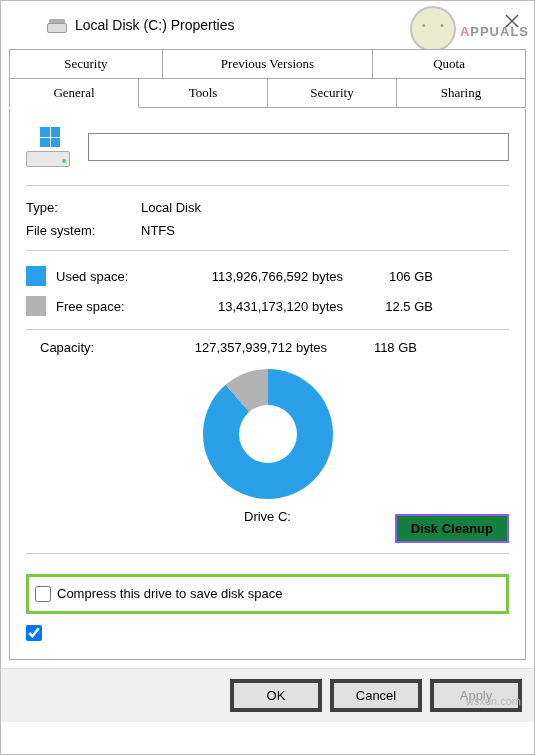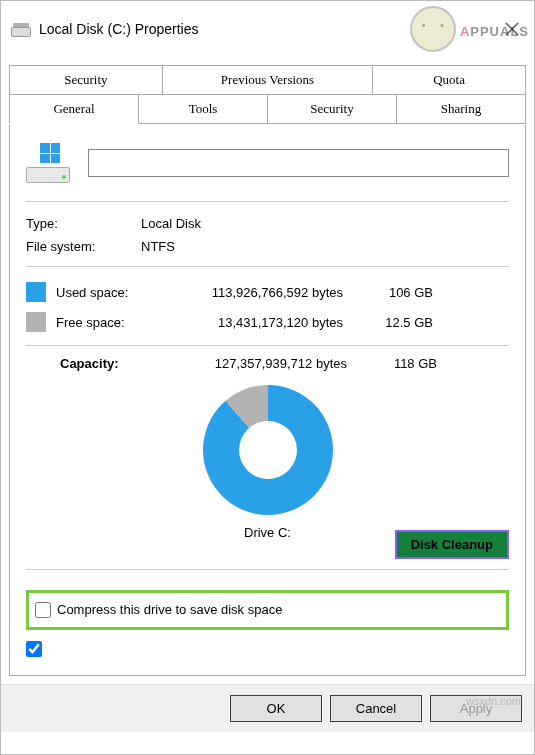--- a/index.html
+++ b/index.html
@@ -1,17 +1,17 @@
 <!DOCTYPE html>
 <html><head>
   <meta charset="utf-8">
   <style>
     * { margin: 0; padding: 0; box-sizing: border-box; font-family: "Segoe UI", Tahoma, sans-serif; font-size: 13px; }
     body { background: #fff; width: 535px; height: 755px; overflow: hidden; border: 1px solid #bbb; }
-    .titlebar { display: flex; align-items: center; padding: 16px 10px; }
+    .titlebar { display: flex; align-items: flex-end; padding: 8px 10px; margin-left: 36px; }
     .titlebar .drive-icon { width: 20px; height: 16px; margin-right: 8px; position: relative; }
     .titlebar .drive-icon .body { width: 20px; height: 10px; background: #ddd; border: 1px solid #999; border-radius: 2px; position: absolute; bottom: 0; }
     .titlebar .drive-icon .top { width: 16px; height: 4px; background: #b0b0b0; position: absolute; top: 2px; left: 2px; border-radius: 1px; }
     .titlebar span { font-size: 14px; }
     .close-btn { margin-left: auto; width: 24px; height: 24px; display: flex; align-items: center; justify-content: center; cursor: pointer; }
     .close-btn svg { width: 14px; height: 14px; stroke: #555; stroke-width: 1.5; }
     .tab-container { padding: 8px 8px 0 8px; }
     .tab-row { display: flex; position: relative; }
     .tab { flex: 1; text-align: center; padding: 6px 4px; border: 1px solid #aaa; background: #fff; cursor: pointer; font-size: 13px; font-family: Liberation Serif, serif; }
     .tab-row.row1 .tab + .tab { border-left: none; }
@@ -33,27 +33,27 @@
     .info-value { flex: 1; }
     .info-group { padding: 10px 0 8px 0; border-bottom: 1px solid #ccc; }
     .space-row { display: flex; align-items: center; padding: 5px 0; }
     .swatch { width: 20px; height: 20px; margin-right: 10px; }
     .swatch.used { background: #2aa0e8; }
     .swatch.free { background: #b3b3b3; }
     .space-bytes { width: 195px; text-align: right; }
     .space-human { width: 90px; text-align: right; }
     .space-label { width: 92px; }
     .capacity-row { display: flex; padding: 10px 0 6px 0; }
-    .capacity-row .space-label { margin-left: 34px; width: 92px; font-weight: bold; }
+    .capacity-row .space-label { margin-left: 14px; width: 92px; }
     .chart-area { display: flex; flex-direction: column; align-items: center; padding: 8px 0; position: relative; }
     .donut { width: 130px; height: 130px; border-radius: 50%; background: conic-gradient(#2aa0e8 0deg 319deg, #b3b3b3 319deg 360deg); display: flex; align-items: center; justify-content: center; }
     .donut-hole { width: 58px; height: 58px; border-radius: 50%; background: #fff; }
     .drive-label { margin-top: 10px; }
     .cleanup-row { display: flex; justify-content: flex-end; margin-top: -18px; padding-bottom: 10px; border-bottom: 1px solid #ccc; }
-    .btn { border: 1px solid #404040; background: #e1e1e1; padding: 5px 14px; cursor: pointer; font-size: 13px; }
+    .btn { border: 4px solid #404040; background: #e1e1e1; padding: 5px 14px; cursor: pointer; font-size: 13px; }
     .cleanup-btn { border: 2px solid #8b5cf6; background: #15803d; font-weight: bold; }
     .checkbox-section { padding-top: 20px; }
     .checkbox-row { display: flex; align-items: flex-start; padding: 4px 0; gap: 6px; }
     .checkbox-row input[type=checkbox] { width: 16px; height: 16px; margin-top: 1px; cursor: pointer; }
     .checkbox-row label { cursor: pointer; line-height: 1.35; }
     .highlight-box { border: 3px solid #7ac943; padding: 4px 6px; margin-bottom: 6px; }
     .button-bar { display: flex; justify-content: flex-end; gap: 8px; padding: 10px 12px; border-top: 1px solid #ddd; background: #f0f0f0; }
     .button-bar .btn { min-width: 92px; text-align: center; }
     .btn.disabled { color: #999; cursor: default; }
     .watermark { position: absolute; top: 6px; right: 6px; display: flex; align-items: center; opacity: 0.5; pointer-events: none; }

